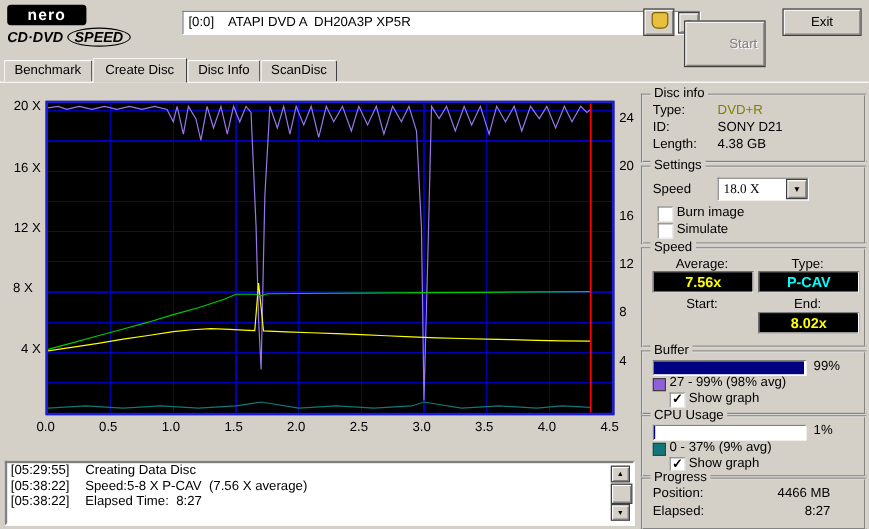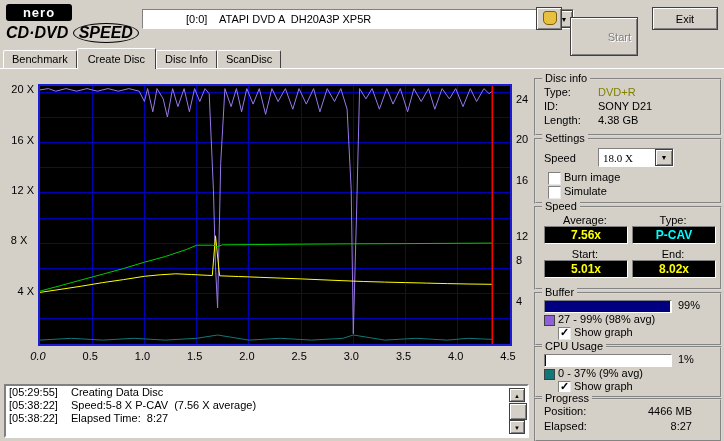--- a/index.html
+++ b/index.html
@@ -27,21 +27,21 @@
   .cblabel{position:absolute;line-height:13px;}
   .valbox{position:absolute;height:16px;line-height:16px;background:#000;text-align:center;
       font-weight:bold;font-size:12px;border:1px solid;border-color:#808080 #ffffff #ffffff #808080;}
   .collabel{position:absolute;text-align:center;}
   .pbar{position:absolute;height:11px;background:#fff;border:1px solid;border-color:#808080 #fff #fff #808080;overflow:hidden;}
   .pfill{height:100%;width:0;}
   .swatch{position:absolute;width:9px;height:9px;border:1px solid #404040;}
   
   #logo-black{left:6px;top:4px;width:66px;height:17px;background:#000;color:#fff;border-radius:3px;
       font-weight:bold;font-size:13px;text-align:center;line-height:17px;letter-spacing:1px;}
-  #logo-sub{left:6px;top:23px;font-weight:bold;font-size:16px;font-style:italic;white-space:nowrap;}
+  #logo-sub{left:6px;top:23px;font-weight:bold;font-size:12px;font-style:italic;white-space:nowrap;}
   #logo-speed{border:1px solid #000;border-radius:50%;padding:0 5px;display:inline-block;}
   
   #tabs{position:absolute;left:3px;top:47px;height:21px;display:flex;align-items:flex-end;z-index:5;}
   .tab{height:17px;line-height:17px;padding:0 8px;background:#d4d0c8;border:1px solid #404040;border-bottom:none;
       border-top-color:#fff;border-left-color:#fff;border-top-left-radius:2px;border-top-right-radius:2px;cursor:pointer;}
   .tab.on{height:20px;line-height:20px;margin-bottom:-1px;padding:0 10px;z-index:6;}
   #page{position:absolute;left:0;top:68px;width:724px;height:373px;border-top:1px solid #fff;}
   
   #chart-wrap{left:38px;top:84px;width:474px;height:262px;background:#000;border:2px solid #1c1cd8;box-sizing:border-box;}
   #axis-left span,#axis-right span,#axis-bottom span{position:absolute;line-height:13px;}
@@ -58,21 +58,21 @@
 </style>
 </head>
 <body>
 
 <div class="abs" id="logo-black">nero</div>
 <div class="abs" id="logo-sub">
   <span>CD·DVD</span>
   <span id="logo-speed">SPEED</span>
 </div>
 
-<div class="abs combo sunken" style="left:142px;top:9px;width:432px;height:20px;box-sizing:border-box;padding-left:39px;">
+<div class="abs combo sunken" style="left:152px;top:9px;width:432px;height:20px;box-sizing:border-box;">
   <span class="txt pre">[0:0]    ATAPI DVD A  DH20A3P XP5R</span>
   <span class="arrow">▼</span>
 </div>
 
 <button class="abs btn" style="left:536px;top:7px;width:26px;height:23px;">
   <span style="display:inline-block;width:12px;height:12px;background:#e8c040;border:1px solid #806000;border-radius:3px 3px 5px 5px;"></span>
 </button>
 <button class="abs btn disabled" style="left:570px;top:17px;width:68px;height:39px;text-align:right;">Start</button>
 <button class="abs btn" style="left:652px;top:7px;width:66px;height:23px;text-align:center;">Exit</button>
 
@@ -114,27 +114,27 @@
 <div id="axis-left">
     <span style="top: 284.659px;">4 X</span>
     <span style="top: 234.317px; text-align: center;">8 X</span>
     <span style="top: 183.976px;">12 X</span>
     <span style="top: 133.634px;">16 X</span>
     <span style="top: 83.2927px;">20 X</span>
   </div>
 <div id="axis-right">
     <span style="top: 294.688px;">4</span>
     <span style="top: 254.375px;">8</span>
-    <span style="top: 214.062px; margin-top: 16px;">12</span>
+    <span style="top: 214.062px;">12</span>
     <span style="top: 173.75px;">16</span>
     <span style="top: 133.438px;">20</span>
     <span style="top: 93.125px;">24</span>
   </div>
 <div id="axis-bottom">
-    <span style="left: 26px; font-style: italic;">0.0</span>
+    <span style="left: 26px;">0.0</span>
     <span style="left: 78.2222px;">0.5</span>
     <span style="left: 130.444px;">1.0</span>
     <span style="left: 182.667px;">1.5</span>
     <span style="left: 234.889px;">2.0</span>
     <span style="left: 287.111px;">2.5</span>
     <span style="left: 339.333px;">3.0</span>
     <span style="left: 391.556px;">3.5</span>
     <span style="left: 443.778px;">4.0</span>
     <span style="left: 496px;">4.5</span>
   </div>
@@ -163,21 +163,20 @@
 </div>
 
 <div class="group" style="left:534px;top:206px;width:184px;height:80px;">
   <span class="group-caption">Speed</span>
   <span class="collabel" style="left:8px;top:6px;width:82px;">Average:</span>
   <span class="collabel" style="left:96px;top:6px;width:82px;">Type:</span>
   <span class="valbox" style="left: 8px; top: 18px; width: 82px; color: rgb(255, 255, 0);">7.56x</span>
   <span class="valbox" style="left: 96px; top: 18px; width: 82px; color: rgb(0, 255, 255);">P-CAV</span>
   <span class="collabel" style="left:8px;top:40px;width:82px;">Start:</span>
   <span class="collabel" style="left:96px;top:40px;width:82px;">End:</span>
-  <span class="valbox" style="left: 8px; top: 52px; width: 82px; color: rgb(255, 255, 0);">5.01x</span>
   <span class="valbox" style="left: 96px; top: 52px; width: 82px; color: rgb(255, 255, 0);">8.02x</span>
 </div>
 
 <div class="group" style="left:534px;top:292px;width:184px;height:50px;">
   <span class="group-caption">Buffer</span>
   <div class="pbar" style="left:8px;top:6px;width:126px;">
     <div class="pfill" style="background: rgb(0, 0, 128); width: 99%;"></div>
   </div>
   <span class="abs" style="left:142px;top:5px;">99%</span>
   <span class="swatch" style="left: 8px; top: 21px; background: rgb(144, 96, 216);"></span>

